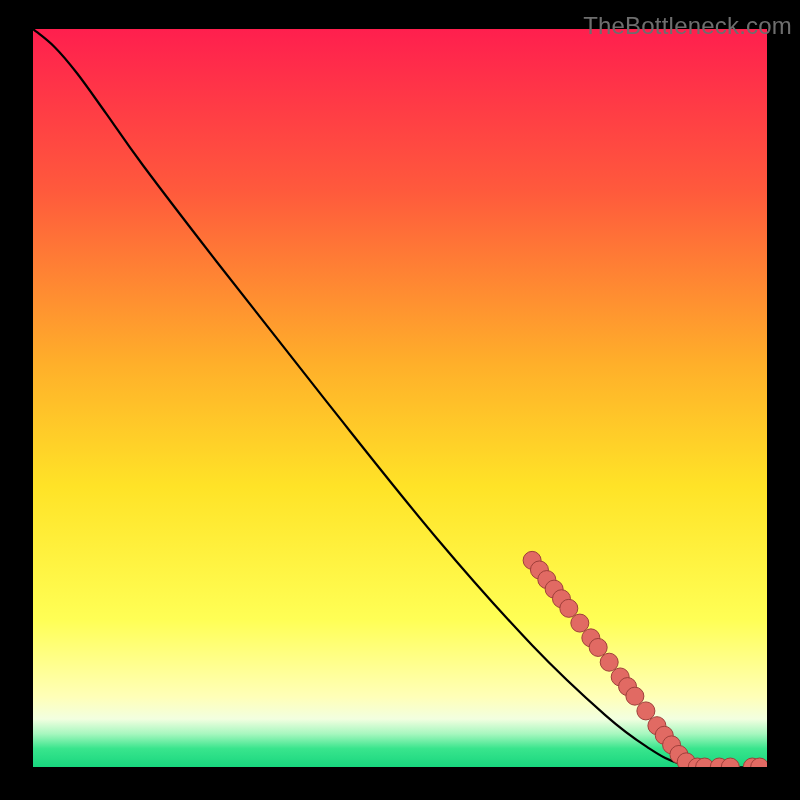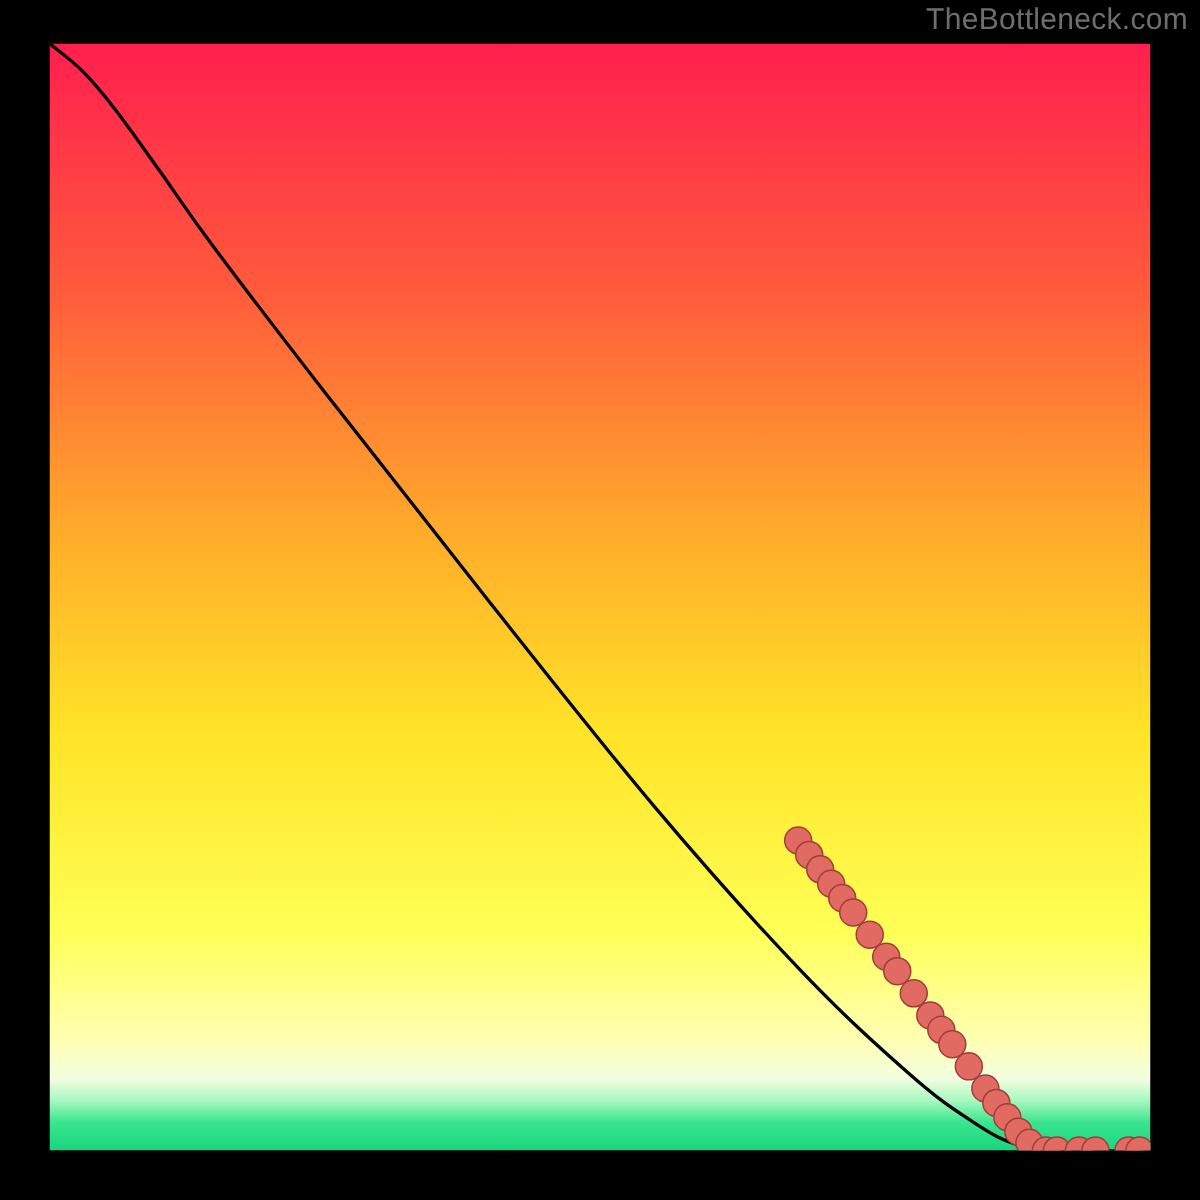--- a/index.html
+++ b/index.html
@@ -12,24 +12,24 @@
     font-family: Arial, Helvetica, sans-serif;
   }
   .stage {
     position: relative;
     width: 800px;
     height: 800px;
     background: #000;
   }
   .watermark {
     position: absolute;
-    top: 2px;
+    top: 12px;
     right: 8px;
     color: #6e6e6e;
-    font-size: 20px;
+    font-size: 24px;
     font-weight: 400;
     letter-spacing: 0.2px;
     z-index: 5;
   }
   .plot {
     position: absolute;
     left: 33px;
     top: 29px;
     width: 734px;
     height: 738px;

